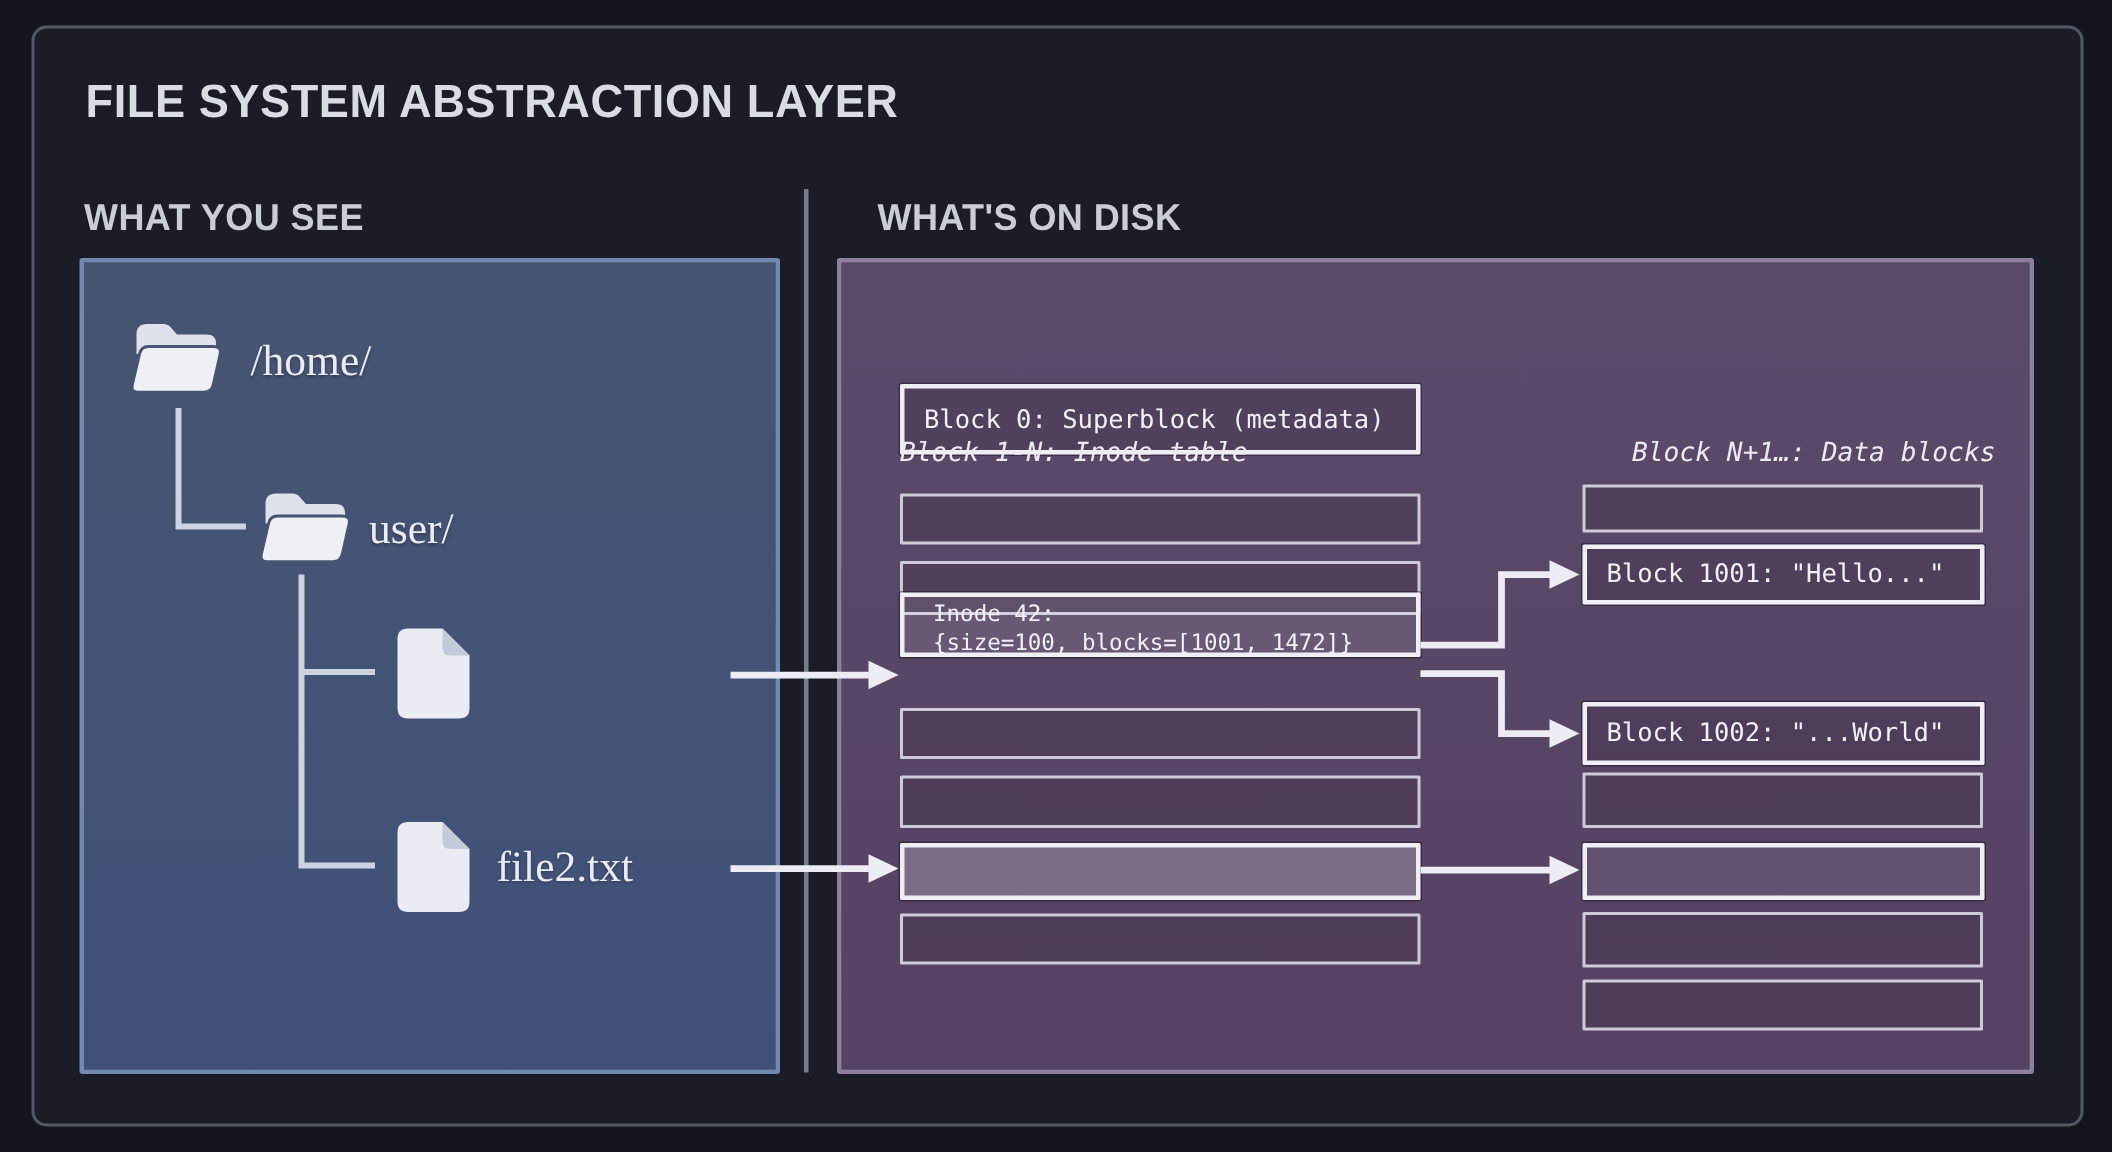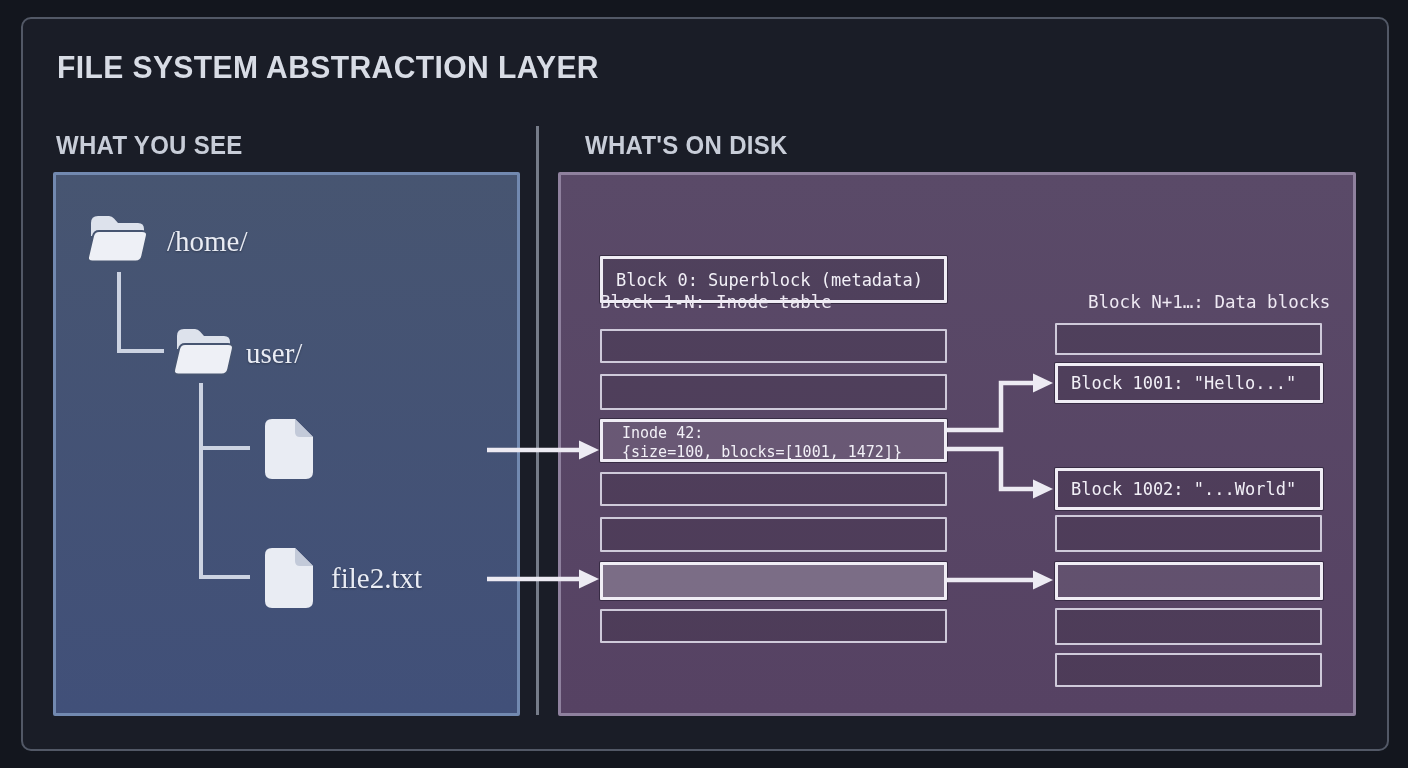--- a/index.html
+++ b/index.html
@@ -44,21 +44,21 @@
     background:linear-gradient(180deg,var(--panel-right) 0%,#564263 100%);
     border:3px solid var(--panel-right-border);border-radius:2px;
   }
   .tree-label{
     font-family:Liberation Serif, serif;
     font-size:29px;line-height:30px;color:#e9ecf4;white-space:nowrap;
     text-shadow:0 1px 2px rgba(10,12,20,.35);
   }
   .disk-h{
     font-family:"DejaVu Sans Mono","Liberation Mono",monospace;
-    font-size:17.5px;line-height:20px;color:#eee9f3;white-space:nowrap;
+    font-size:17.5px;line-height:20px;color:#eee9f3;white-space:nowrap;font-style:italic;
   }
   .blk{
     box-sizing:border-box;
     border:2px solid var(--box-border);
     background:rgba(0,0,0,0.10);
     border-radius:1px;
   }
   .blk.hl{
     border:3px solid var(--highlight-border);
     box-shadow:0 0 0 1px rgba(18,14,28,.45);
@@ -66,21 +66,21 @@
   .blk.txt{
     display:flex;align-items:center;
     font-family:"DejaVu Sans Mono","Liberation Mono",monospace;
     font-size:17px;color:var(--text-mono);
     padding-left:13px;white-space:nowrap;
   }
   
   .sb   {left:600px;top:212px;width:347px;height:47px;margin-top:44px;}
   .ir1  {left:600px;top:329px;width:347px;height:34px;}
   .ir2  {left:600px;top:374px;width:347px;height:36px;}
-  .ir42 {left:600px;top:419px;width:347px;height:43px;
+  .ir42 {left:600px;top:395px;width:347px;height:43px;
          background:rgba(255,255,255,0.10);
          font-family:"DejaVu Sans Mono","Liberation Mono",monospace;
          font-size:15px;line-height:19px;color:var(--text-mono);
          padding:2px 0 12px 19px;white-space:nowrap;}
   .ir4  {left:600px;top:472px;width:347px;height:34px;}
   .ir5  {left:600px;top:517px;width:347px;height:35px;}
   .ir6  {left:600px;top:562px;width:347px;height:38px;background:rgba(255,255,255,0.22);}
   .ir7  {left:600px;top:609px;width:347px;height:34px;}
   
   .dr1   {left:1055px;top:323px;width:267px;height:32px;}

